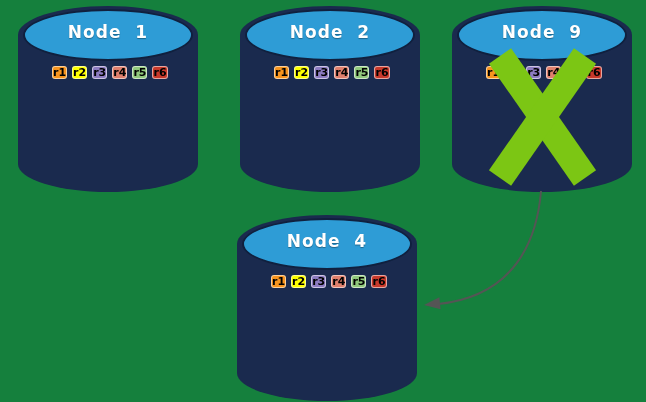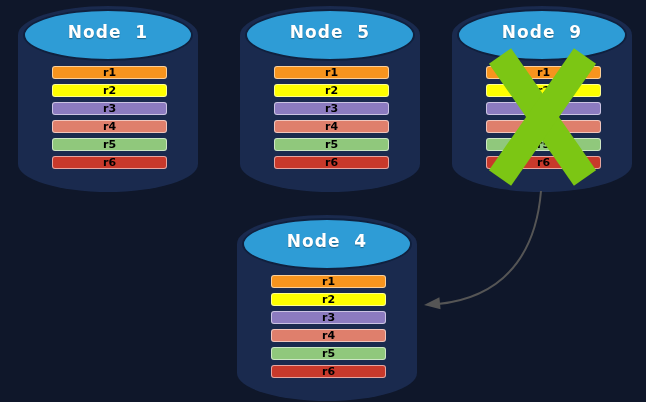--- a/index.html
+++ b/index.html
@@ -1,32 +1,32 @@
 <!DOCTYPE html>
 <html><head>
 <meta charset="utf-8">
 <style>
   html,body{margin:0;padding:0;background:#fff;}
   #canvas{
-    position:relative;width:646px;height:402px;background:#0f172a;overflow:hidden;
+    position:relative;width:646px;height:402px;background:#15803d;overflow:hidden;
     font-family:"DejaVu Sans","Liberation Sans",sans-serif;
   }
   .cylinder{position:absolute;width:180px;height:186px;}
   .cyl-top-rim{position:absolute;top:0;left:0;right:0;height:58px;border-radius:50%;}
   .cyl-body{position:absolute;top:29px;left:0;right:0;bottom:0;border-radius:0 0 50% 50% / 0 0 28px 28px;}
   .cyl-top-face{
     position:absolute;top:3px;left:5px;right:5px;height:52px;border-radius:50%;
     border:2px solid #10203E;box-sizing:border-box;
   }
   .cyl-title{
     position:absolute;top:16px;left:0;right:0;text-align:center;
     color:#fff;font-size:17px;font-weight:bold;letter-spacing:1px;white-space:pre;
     text-shadow:0 1px 1px rgba(0,0,0,.35);
   }
-  .bars{position:absolute;left:34px;right:31px;top:60px;display:flex;flex-direction:column;gap:5px;}
+  .bars{position:absolute;left:34px;right:31px;top:60px;display:flex;gap:5px;}
   .bar{
     height:13px;border-radius:3px;box-sizing:border-box;
     border:1px solid rgba(255,255,255,.55);
     display:flex;align-items:center;justify-content:center;
     font-size:11px;font-weight:bold;color:#000;line-height:1;
   }
   .overlay{position:absolute;left:0;top:0;pointer-events:none;}
 </style>
 </head>
 <body>
@@ -45,21 +45,21 @@
       <div class="bar" style="background: rgb(223, 127, 108);">r4</div>
       <div class="bar" style="background: rgb(144, 200, 124);">r5</div>
       <div class="bar" style="background: rgb(200, 57, 43);">r6</div>
     </div>
   </div>
 
   <div class="cylinder" style="left:240px;top:6px;">
     <div class="cyl-top-rim" style="background: rgb(26, 42, 78);"></div>
     <div class="cyl-body" style="background: rgb(26, 42, 78);"></div>
     <div class="cyl-top-face" style="background: rgb(46, 156, 214);"></div>
-    <div class="cyl-title">Node  5</div>
+    <div class="cyl-title">Node  2</div>
     <div class="bars">
       <div class="bar" style="background: rgb(247, 148, 30);">r1</div>
       <div class="bar" style="background: rgb(255, 255, 0);">r2</div>
       <div class="bar" style="background: rgb(140, 123, 192);">r3</div>
       <div class="bar" style="background: rgb(223, 127, 108);">r4</div>
       <div class="bar" style="background: rgb(144, 200, 124);">r5</div>
       <div class="bar" style="background: rgb(200, 57, 43);">r6</div>
     </div>
   </div>
 

